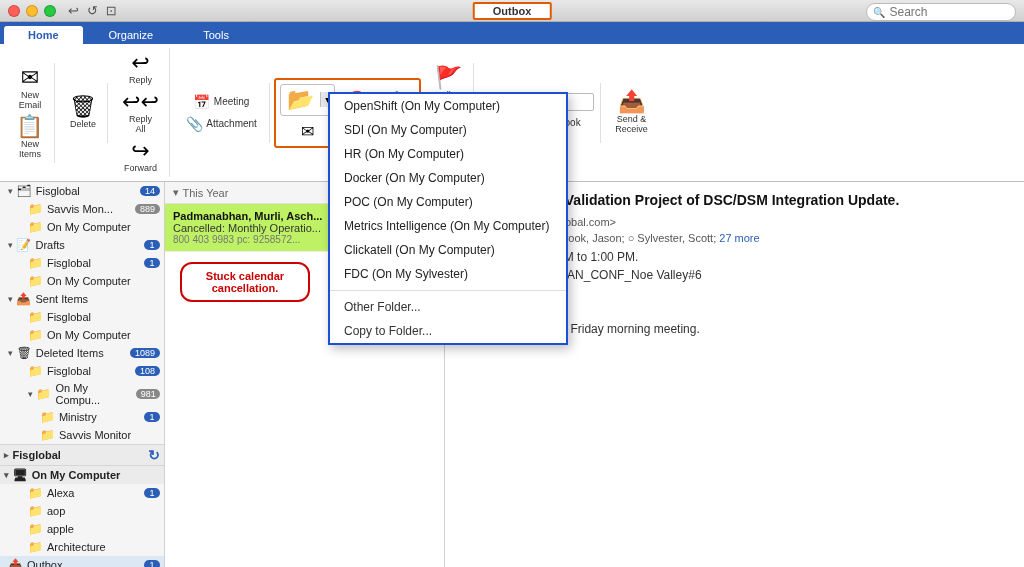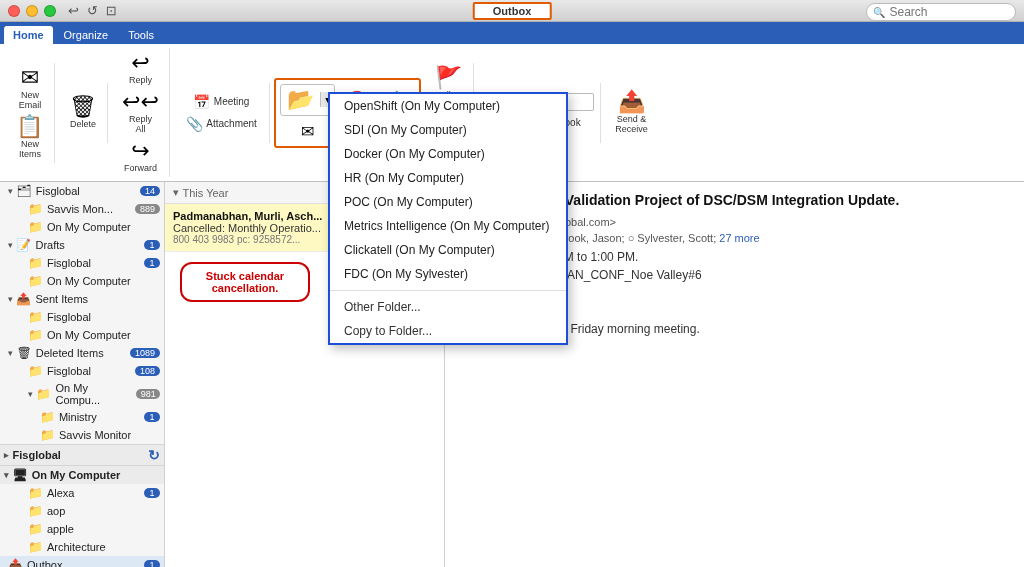--- a/index.html
+++ b/index.html
@@ -53,21 +53,21 @@
 
     
     .ribbon-tabs {
       height: 22px;
       background: #2b5eb7;
       display: flex;
       align-items: flex-end;
       padding-left: 4px;
     }
     .ribbon-tab {
-      padding: 3px 9px;
+      padding: 3px 24px;
       font-size: 11px;
       color: #fff;
       cursor: pointer;
       border-radius: 3px 3px 0 0;
       margin-right: 2px;
       margin-top: 32px;
     }
     .ribbon-tab.active {
       background: #fff;
       color: #2b5eb7;
@@ -208,21 +208,21 @@
       color: #666;
       display: flex;
       align-items: center;
       gap: 4px;
     }
     .email-item {
       padding: 6px 8px;
       border-bottom: 1px solid #eee;
       cursor: pointer;
     }
-    .email-item.selected { background: #fef9c3; }
+    .email-item.selected { background: #bef264; }
     .email-sender { font-weight: 600; font-size: 11px; color: #111; }
     .email-subject { font-size: 11px; color: #333; }
     .email-preview { font-size: 10px; color: #777; }
 
     
     .email-reading {
       flex: 1;
       background: #fff;
       padding: 10px 14px;
       overflow-y: auto;
@@ -565,22 +565,22 @@
       <p>by the standing 8:30 Friday morning meeting.</p>
     </div>
   </div>
 
 </div>
 
 <div class="dropdown-overlay">
   <div class="dropdown-menu">
     <div class="dropdown-item">OpenShift (On My Computer)</div>
     <div class="dropdown-item">SDI (On My Computer)</div>
+    <div class="dropdown-item">HR (On My Computer)</div>
     <div class="dropdown-item">Docker (On My Computer)</div>
-    <div class="dropdown-item">HR (On My Computer)</div>
     <div class="dropdown-item">POC (On My Computer)</div>
     <div class="dropdown-item">Metrics Intelligence (On My Computer)</div>
     <div class="dropdown-item">Clickatell (On My Computer)</div>
     <div class="dropdown-item">FDC (On My Sylvester)</div>
     <div class="dropdown-separator"></div>
     <div class="dropdown-item special">Other Folder...</div>
     <div class="dropdown-item special">Copy to Folder...</div>
   </div>
 </div>
 

